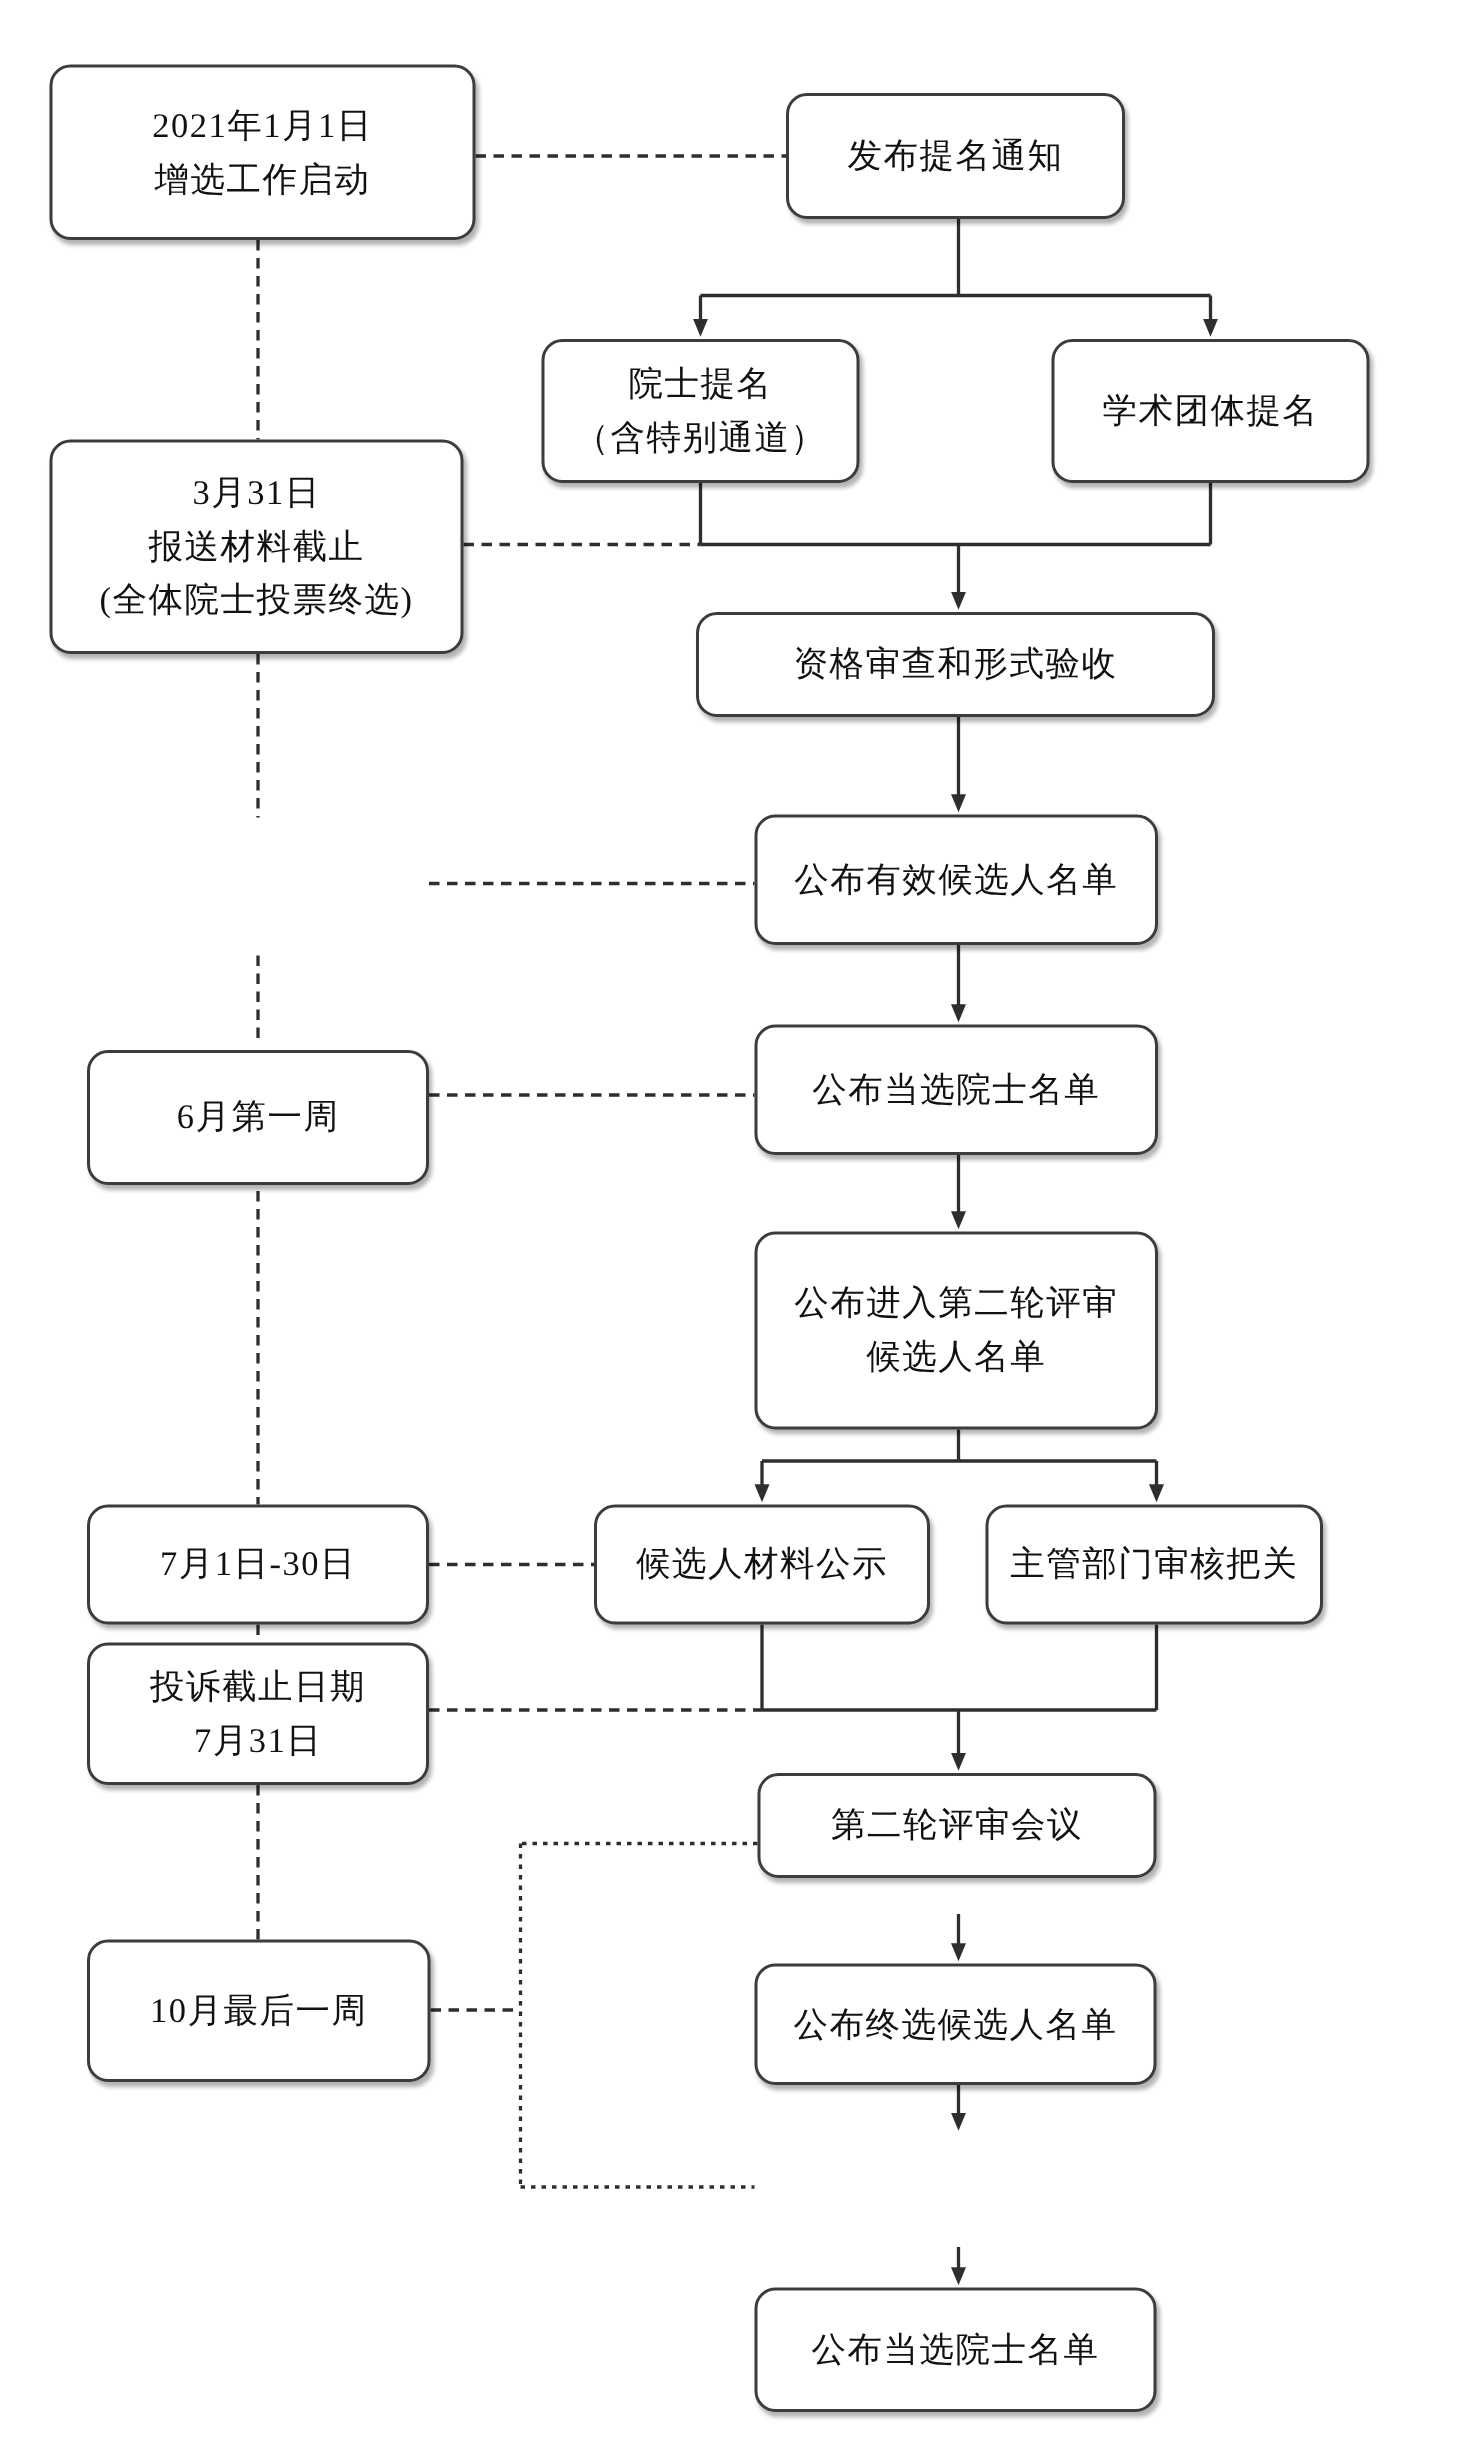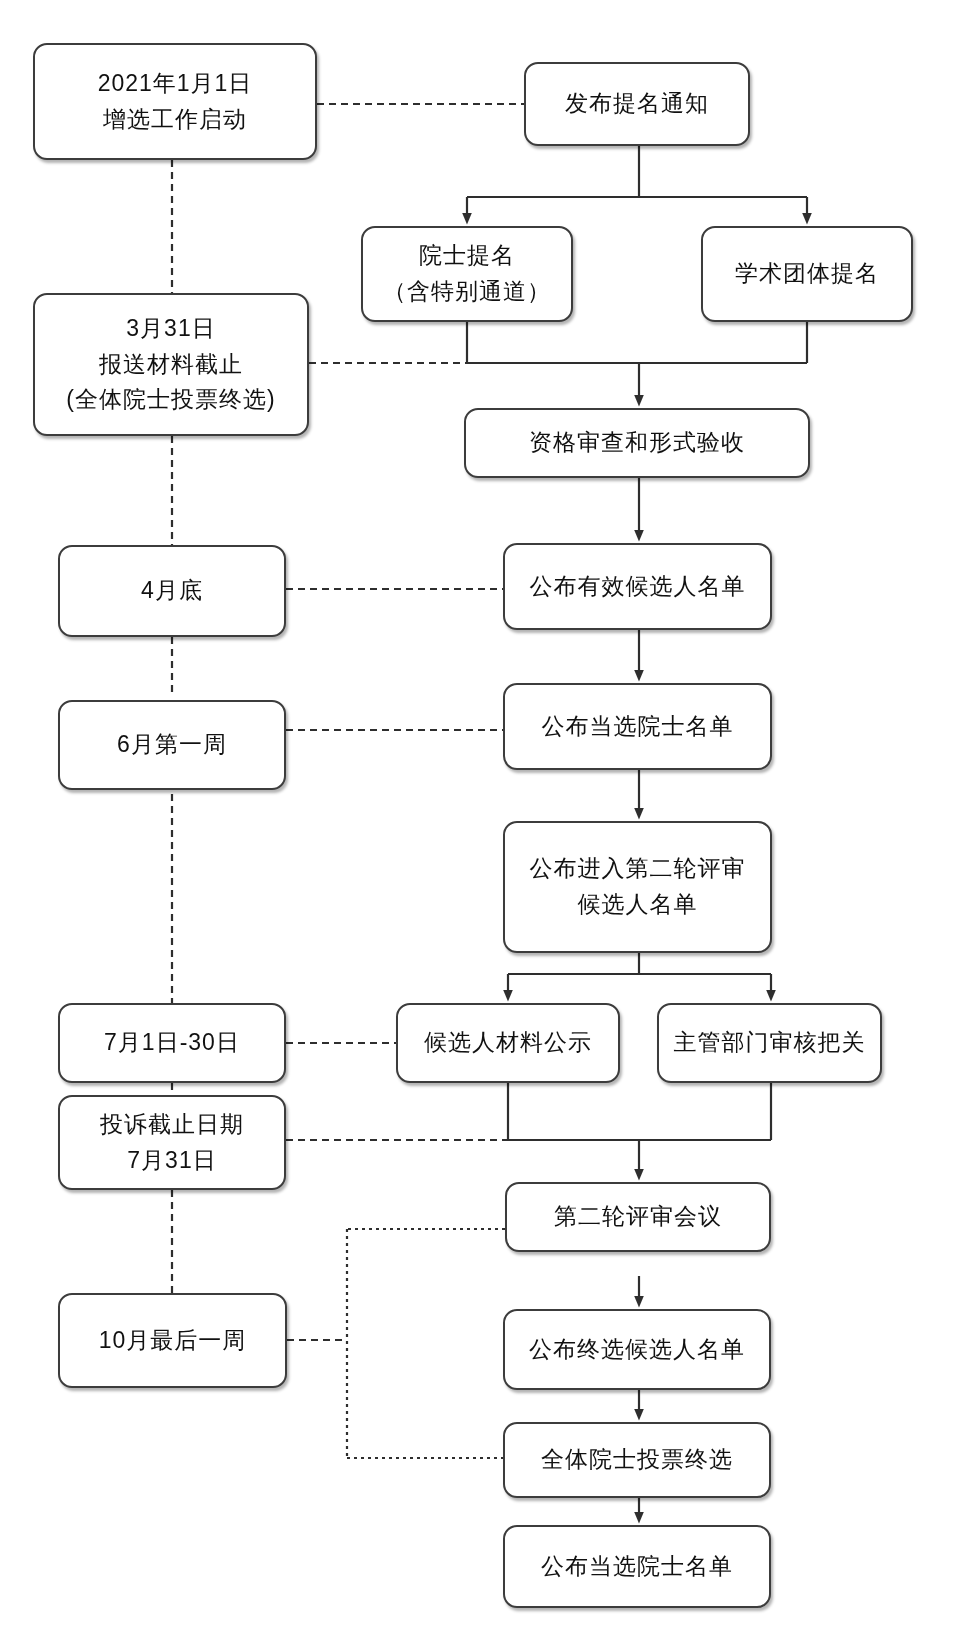--- a/index.html
+++ b/index.html
@@ -5,21 +5,21 @@
   html, body {
     margin: 0;
     padding: 0;
     background: #ffffff;
   }
   #canvas {
     position: relative;
     width: 980px;
     height: 1630px;
     background: #ffffff;
-    font-family: Liberation Sans, sans-serif;
+    font-family: Liberation Serif, serif;
     overflow: hidden;
   }
   #connectors {
     position: absolute;
     left: 0;
     top: 0;
     z-index: 0;
   }
   .node {
     position: absolute;
@@ -118,23 +118,20 @@
 
   <div class="node" style="left:33px; top:43px; width:284px; height:117px">
     <span>2021年1月1日</span>
     <span>增选工作启动</span>
   </div>
   <div class="node" style="left:33px; top:293px; width:276px; height:143px">
     <span>3月31日</span>
     <span>报送材料截止</span>
     <span>(全体院士投票终选)</span>
   </div>
-  <div class="node" style="left:58px; top:545px; width:228px; height:92px">
-    <span>4月底</span>
-  </div>
   <div class="node" style="left:58px; top:700px; width:228px; height:90px">
     <span>6月第一周</span>
   </div>
   <div class="node" style="left:58px; top:1003px; width:228px; height:80px">
     <span>7月1日-30日</span>
   </div>
   <div class="node" style="left:58px; top:1095px; width:228px; height:95px">
     <span>投诉截止日期</span>
     <span>7月31日</span>
   </div>
@@ -170,20 +167,17 @@
   </div>
   <div class="node" style="left:657px; top:1003px; width:225px; height:80px">
     <span>主管部门审核把关</span>
   </div>
   <div class="node" style="left:505px; top:1182px; width:266px; height:70px">
     <span>第二轮评审会议</span>
   </div>
   <div class="node" style="left:503px; top:1309px; width:268px; height:81px">
     <span>公布终选候选人名单</span>
   </div>
-  <div class="node" style="left:503px; top:1422px; width:268px; height:76px">
-    <span>全体院士投票终选</span>
-  </div>
   <div class="node" style="left:503px; top:1525px; width:268px; height:83px">
     <span>公布当选院士名单</span>
   </div>
 
 </div>
 
 </body></html>

